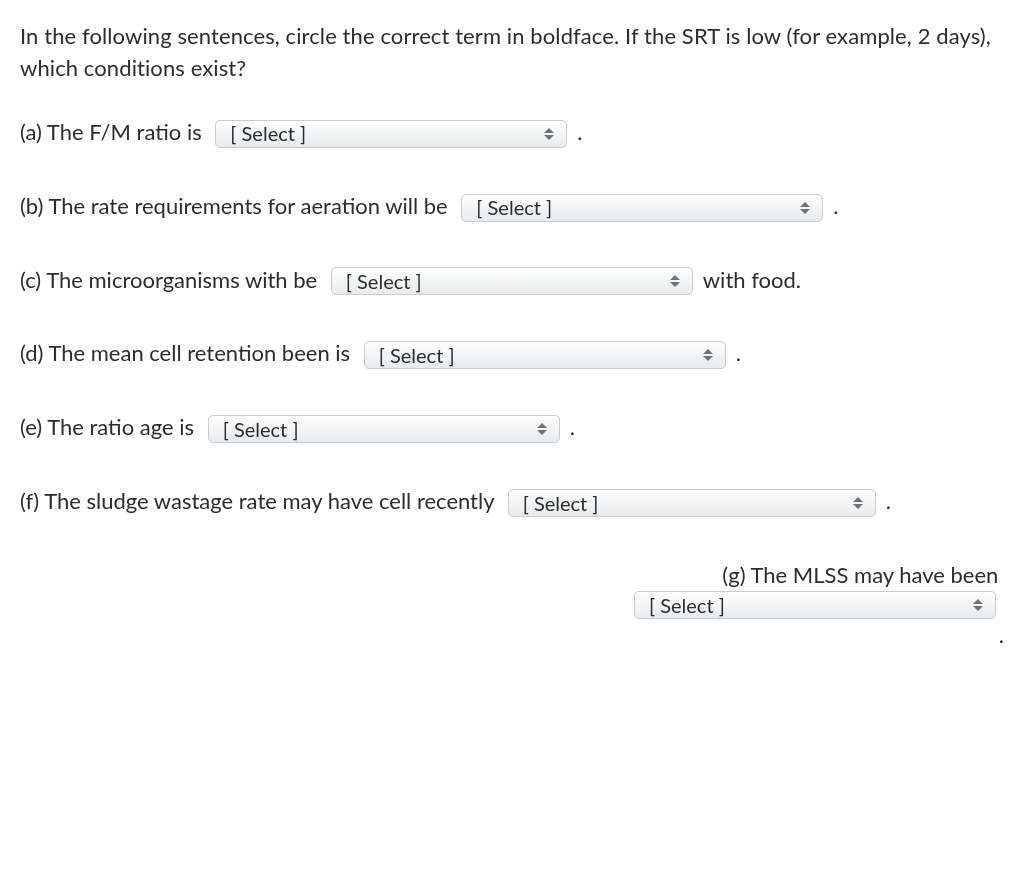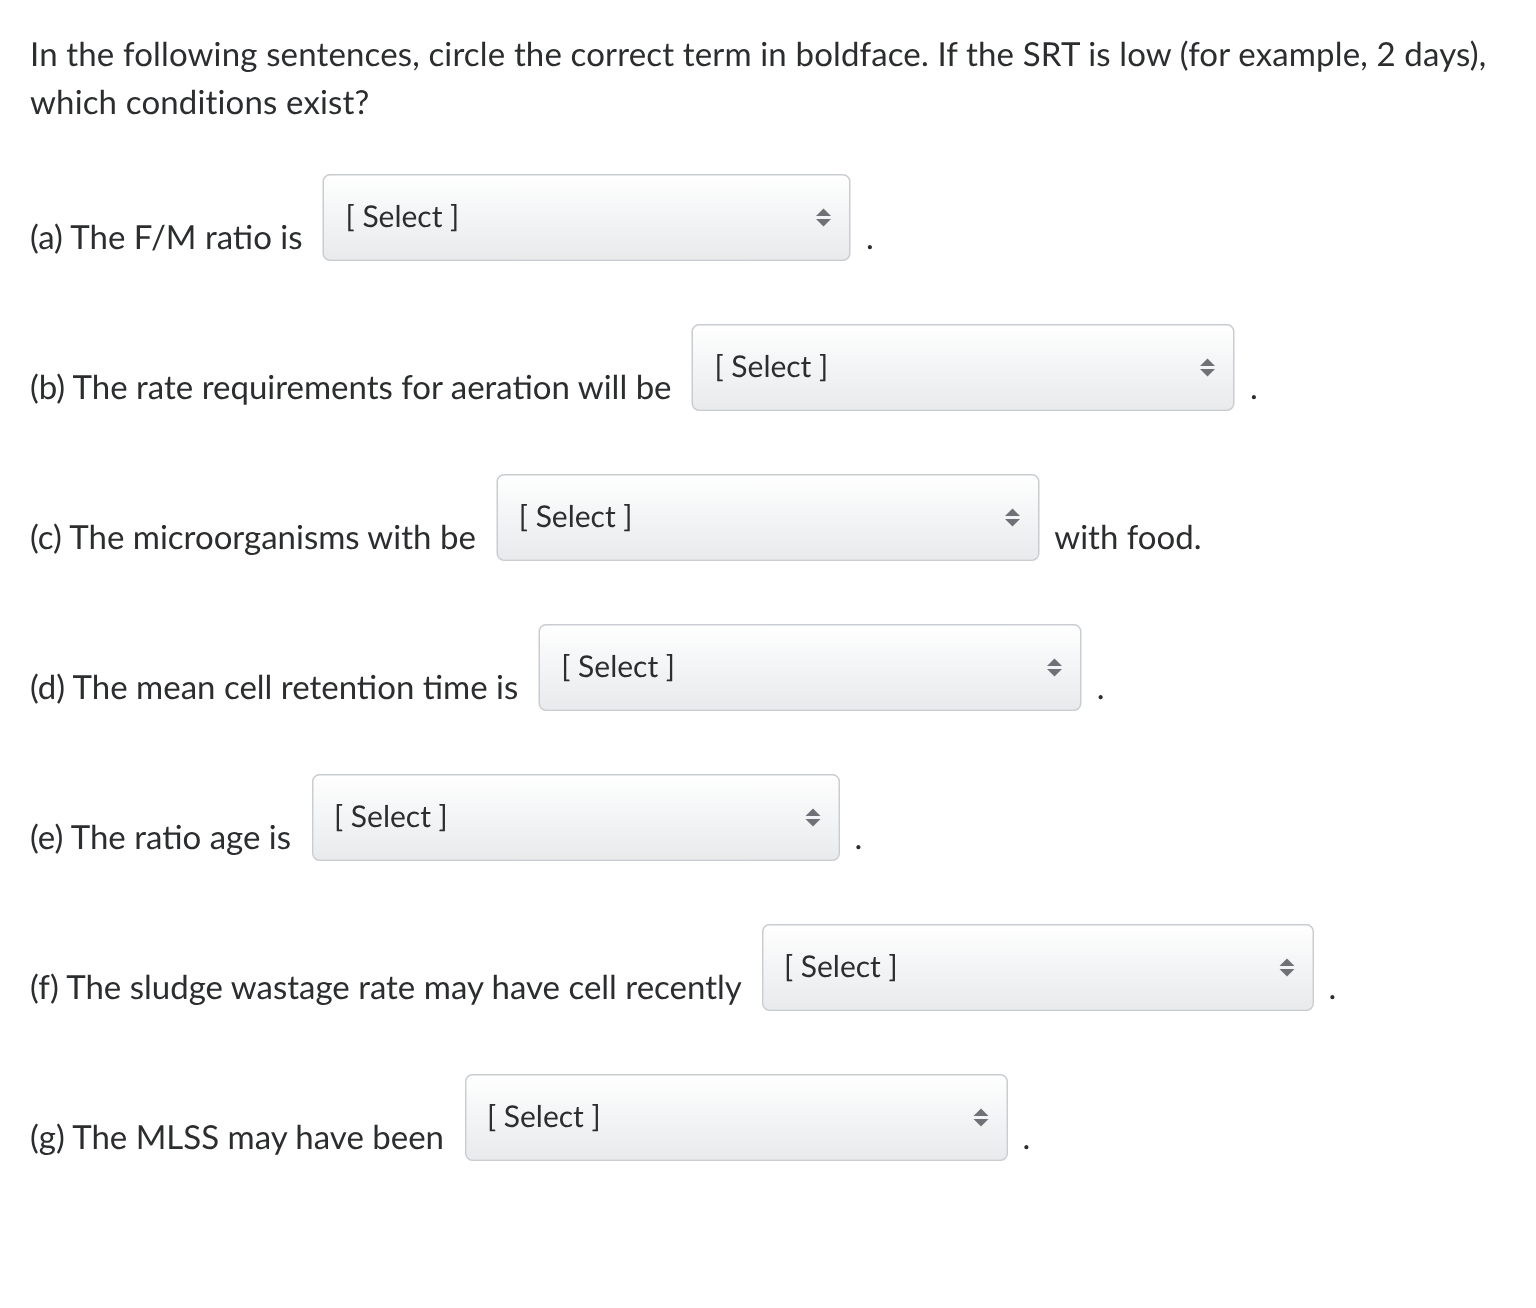--- a/index.html
+++ b/index.html
@@ -16,27 +16,27 @@
       margin-bottom: 32px;
       letter-spacing: 0.1px;
     }
     .question-row {
       display: flex;
       align-items: flex-end;
       flex-wrap: wrap;
       margin-bottom: 42px;
       gap: 0;
     }
-    .question-row:last-child { margin-bottom: 12px; }
+    .question-row:last-child { margin-bottom: 12px; flex-direction: column; }
     .q-text { white-space: pre; }
     .select-box {
       display: inline-flex;
       align-items: center;
       justify-content: space-between;
-      height: 58px;
+      height: 28px;
       border: 1px solid #c9ccd0;
       border-radius: 5px;
       padding: 0 12px 0 14px;
       margin: 0 8px;
       background: linear-gradient(to bottom, #ffffff 0%, #f4f5f6 45%, #e8eaec 100%);
       cursor: pointer;
       min-width: 260px;
       position: relative;
     }
     .select-box.wide { min-width: 345px; }
@@ -98,21 +98,21 @@
     <span class="select-label">[ Select ]</span>
     <span class="arrows">
         <span class="arrow-up"></span>
         <span class="arrow-down"></span>
       </span>
   </div>
   <span class="period"> with food.</span>
 </div>
 
 <div class="question-row">
-  <span class="q-text">(d) The mean cell retention time is </span>
+  <span class="q-text">(d) The mean cell retention been is </span>
   <div class="select-box med" style="min-width:362px;">
     <span class="select-label">[ Select ]</span>
     <span class="arrows">
         <span class="arrow-up"></span>
         <span class="arrow-down"></span>
       </span>
   </div>
   <span class="period"> .</span>
 </div>
 

